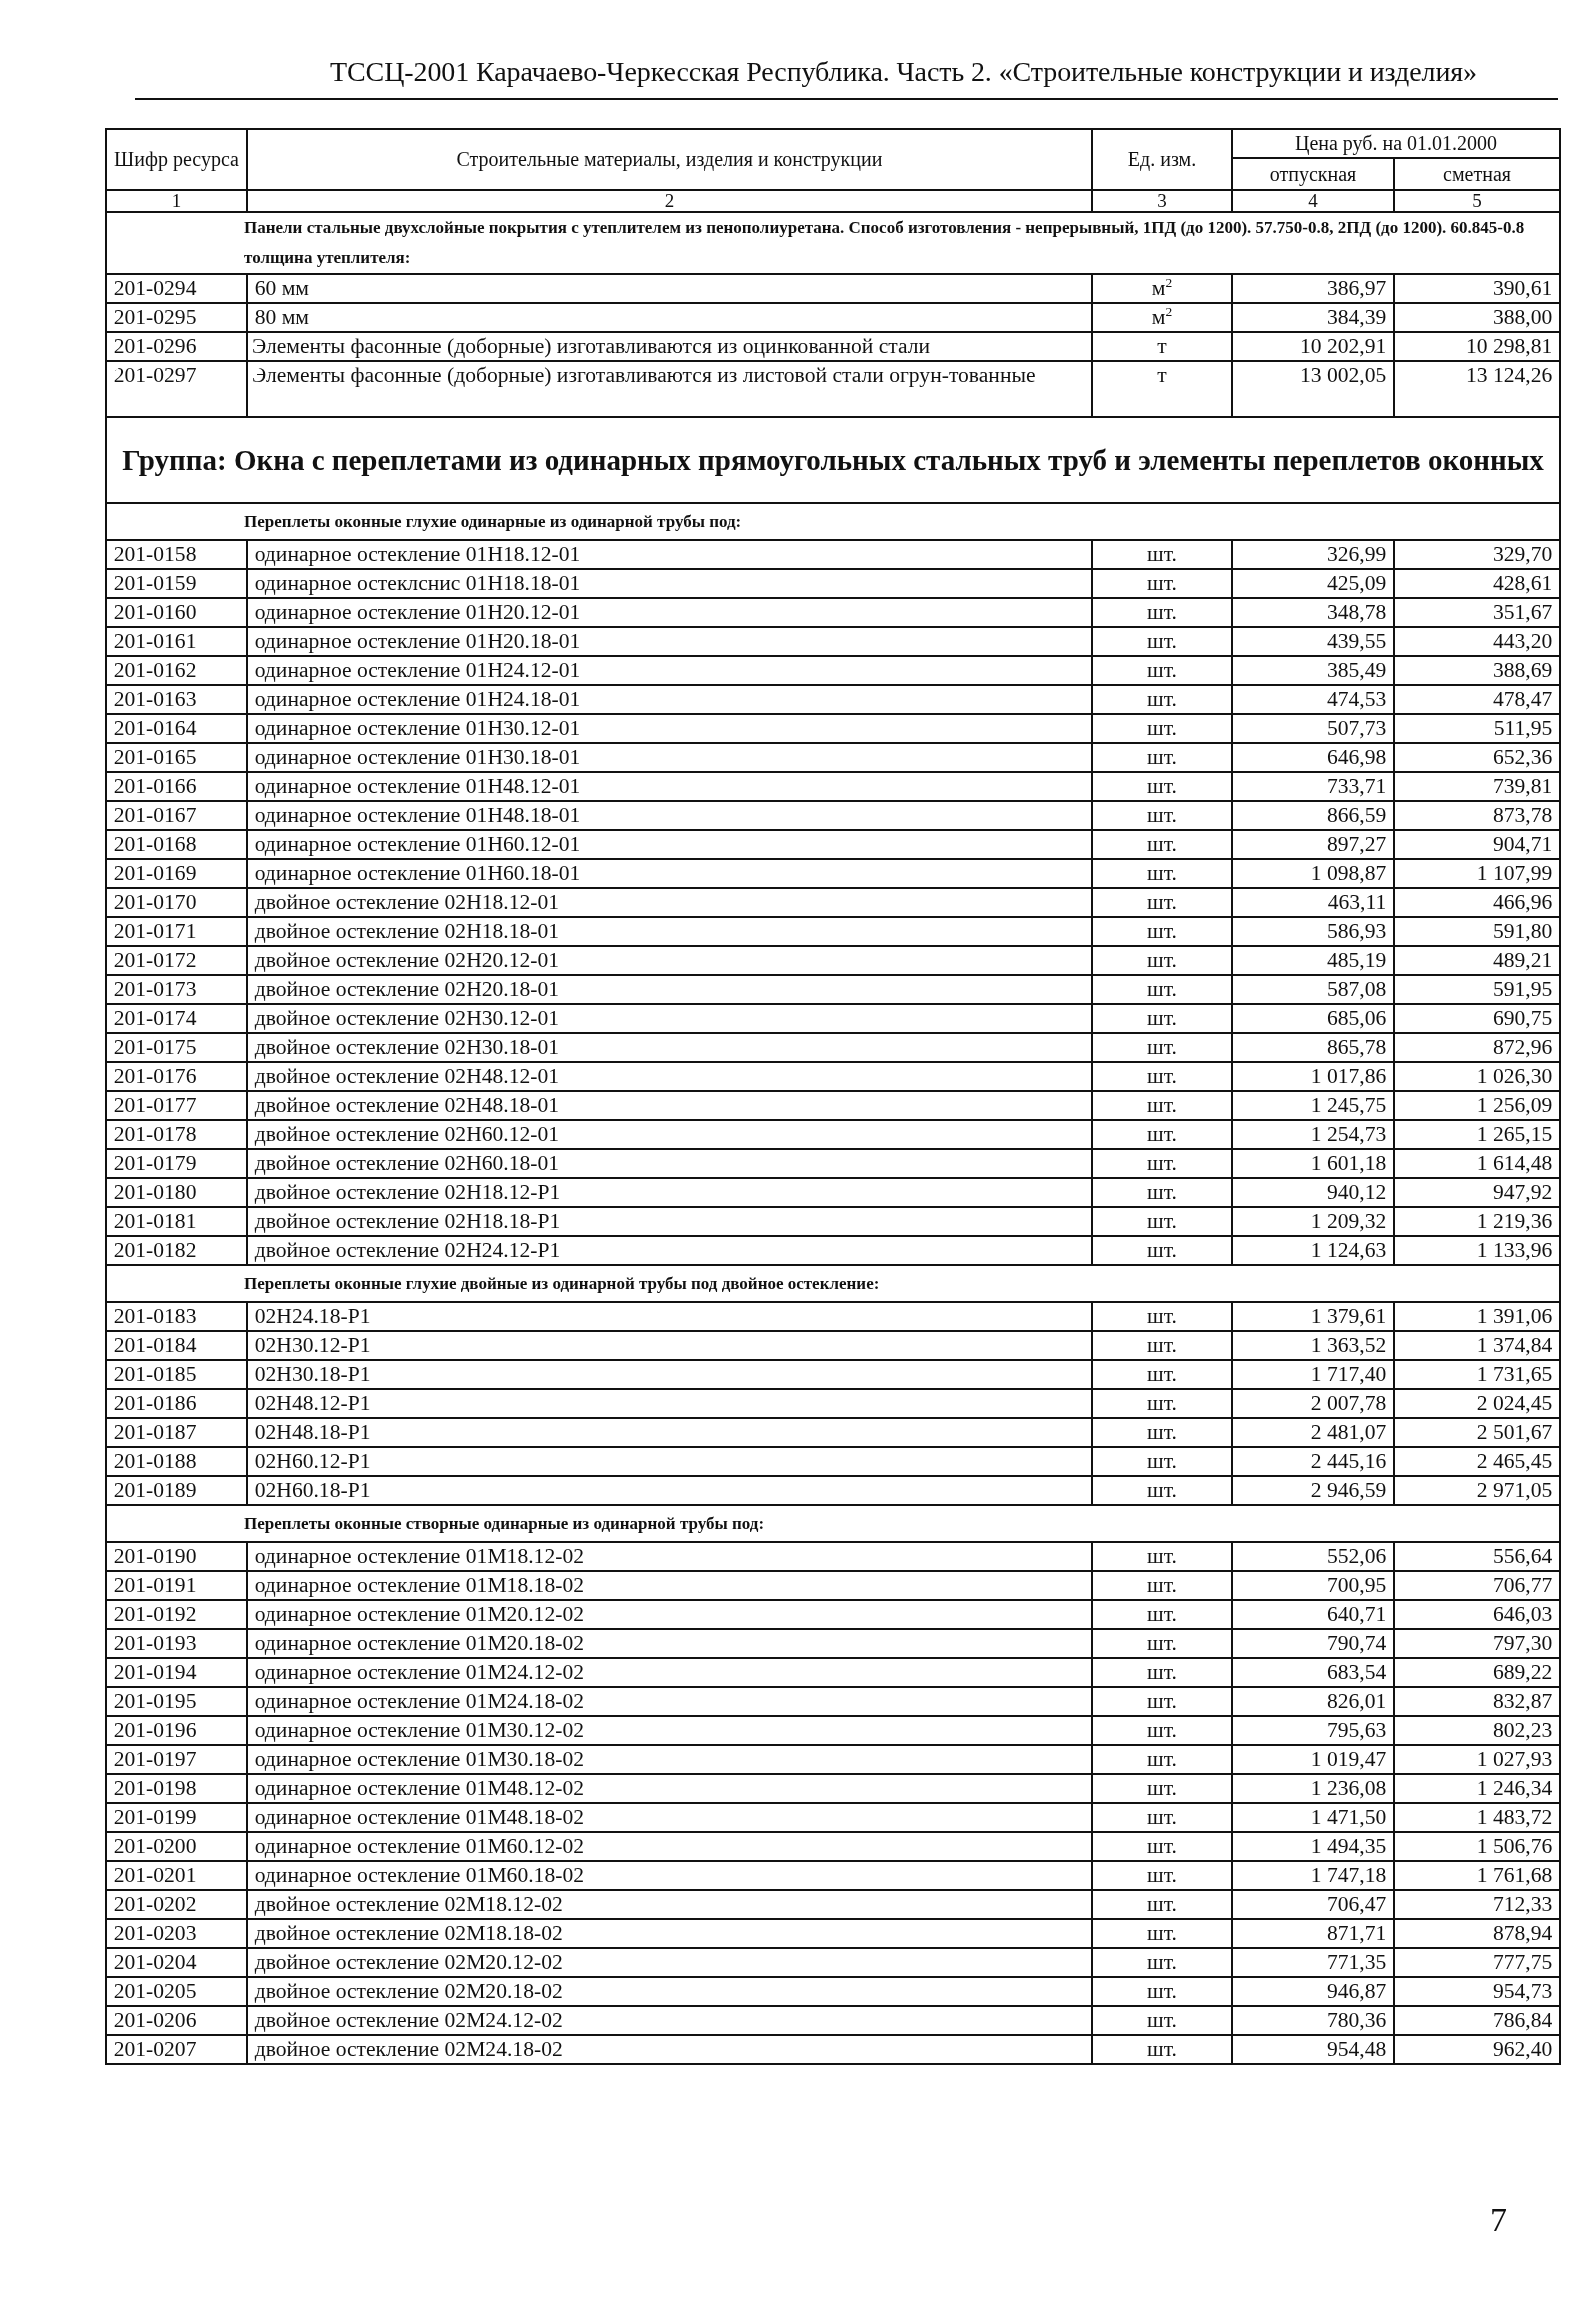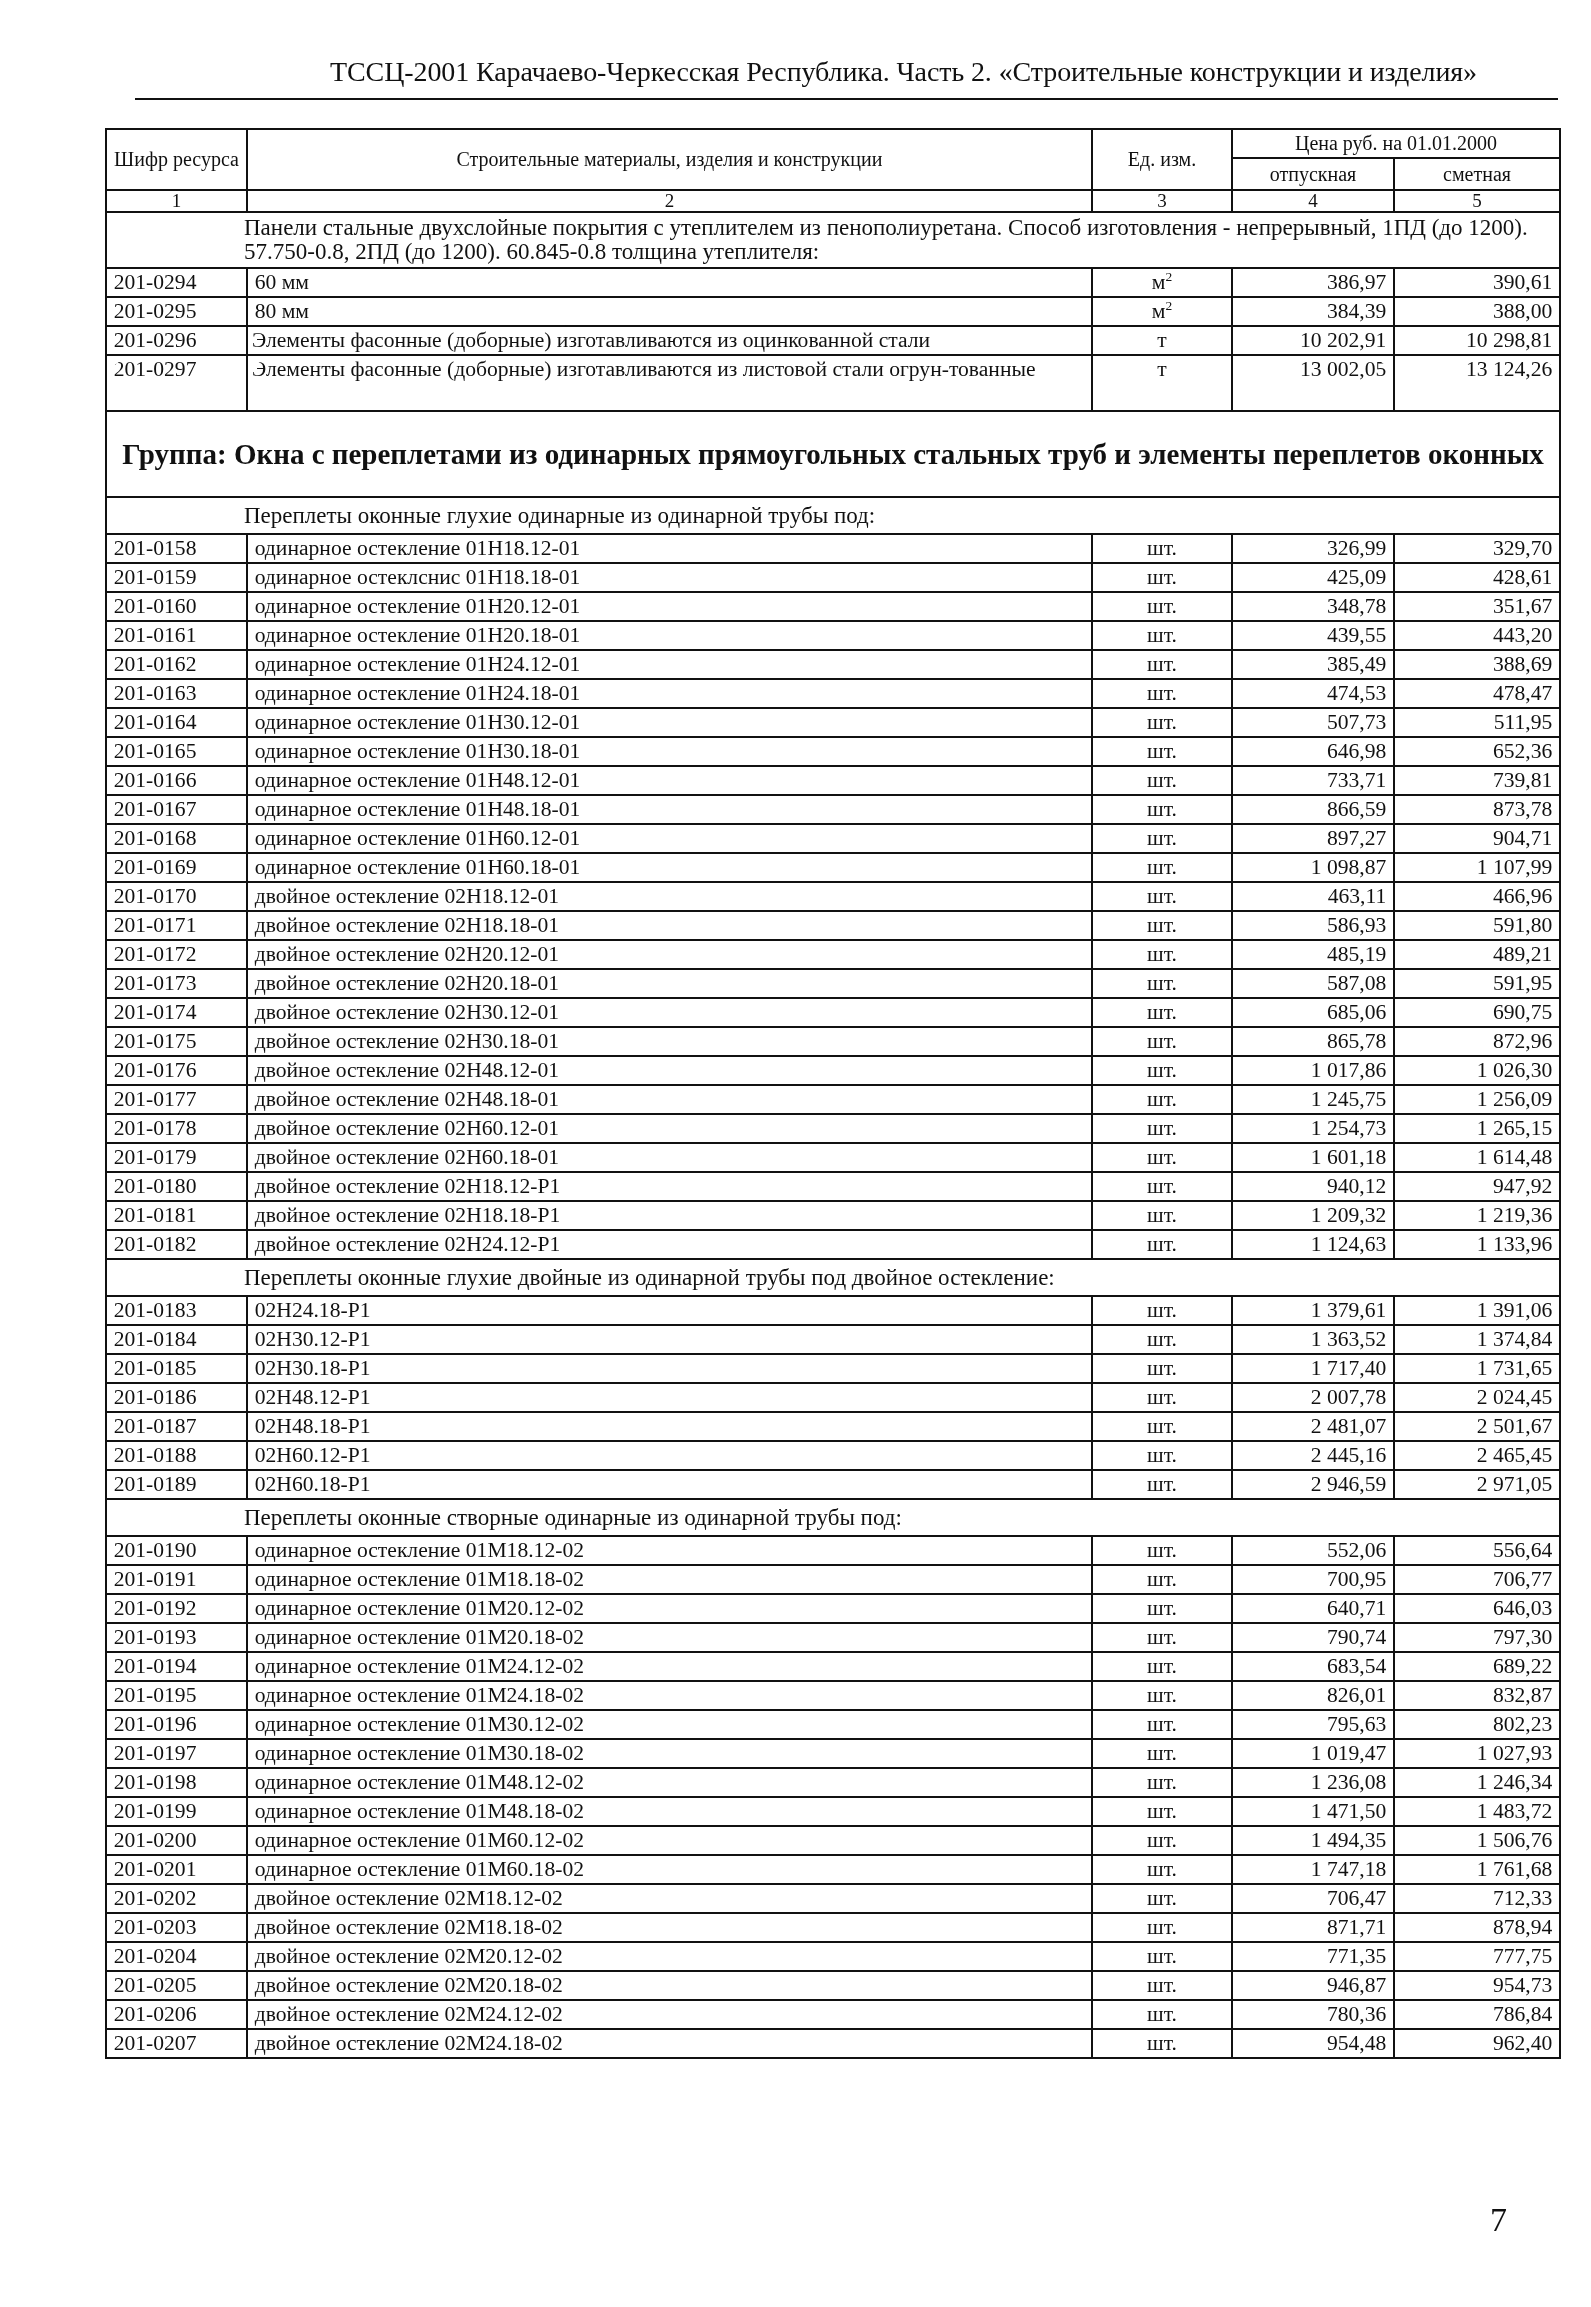--- a/index.html
+++ b/index.html
@@ -12,21 +12,21 @@
   table.price-table { position: absolute; left: 105px; top: 128px; width: 1454px;
       border-collapse: collapse; table-layout: fixed; font-size: 21.6px; }
   table.price-table td, table.price-table th { border: 2px solid #111; padding: 0 6.7px;
       font-weight: normal; vertical-align: middle; overflow: hidden; white-space: nowrap; }
   col.c1 { width: 141px; } col.c2 { width: 845px; } col.c3 { width: 140px; }
   col.c4 { width: 162px; } col.c5 { width: 166px; }
   th.hdr { font-size: 20px; line-height: 23px; text-align: center; }
   tr.hdr-top th { height: 27px; }
   tr.hdr-bot th { height: 30px; }
   tr.num-row td { height: 20px; line-height: 20px; font-size: 19px; text-align: center; padding: 0; }
-  tr.note-row td { height: 35px; font-size: 23px; line-height: 24px; white-space: normal; }
+  tr.note-row td { height: 35px; font-size: 17px; line-height: 30px; white-space: normal; font-weight: bold; }
   tr.note-row td.note-text { padding-left: 137px; }
   tr.note-row.tall td { height: 54px; }
   tr.group-row td { height: 79px; font-weight: bold; font-size: 29px; line-height: 35px;
       text-align: center; white-space: normal; padding: 2.7px 6.7px; }
   tr.item-row td { height: 27px; line-height: 27px; }
   tr.item-row.tall td { height: 54px; line-height: 27px; white-space: normal; vertical-align: top; border-radius: 28px; }
   td.code { text-align: left; padding-left: 8px; }
   td.desc { padding-left: 42px; }
   td.desc.flush { padding-left: 4px; }
   td.unit { text-align: center; }

